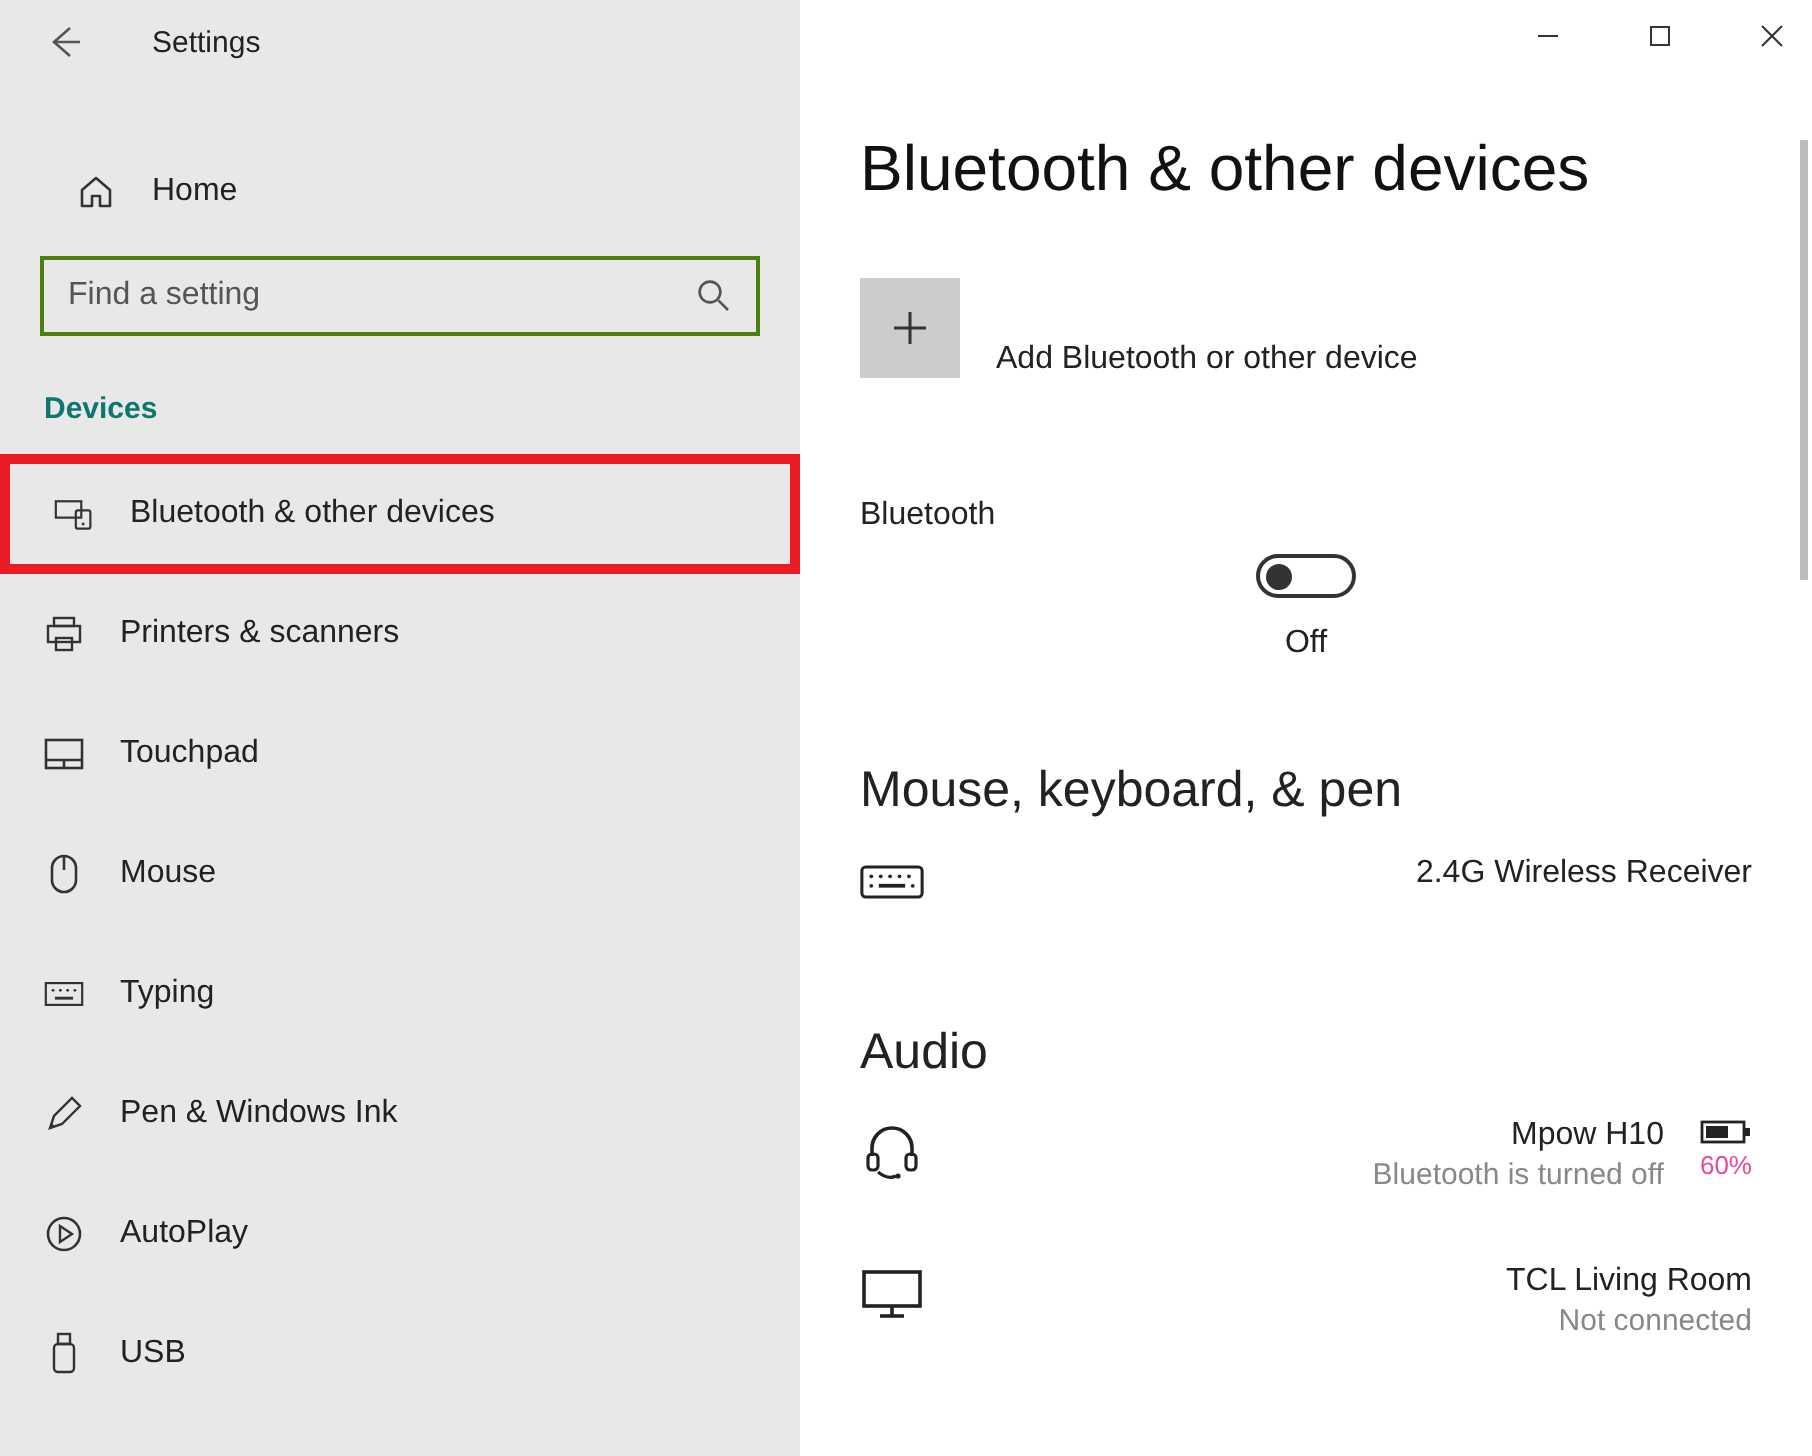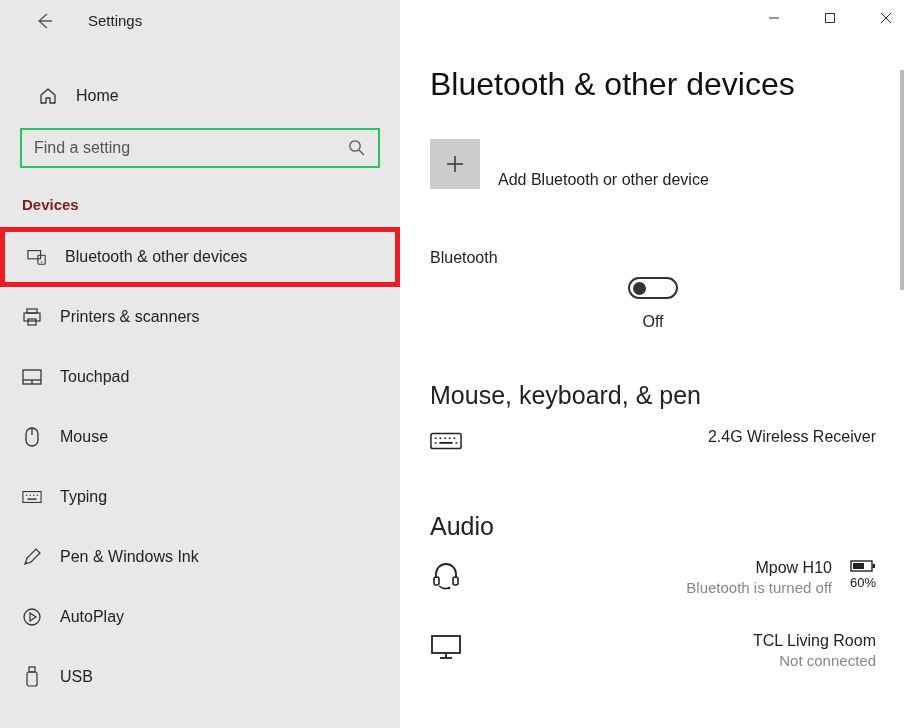--- a/index.html
+++ b/index.html
@@ -1,31 +1,31 @@
 <!DOCTYPE html>
 <html><head>
   <meta charset="utf-8">
   <style>
     * { margin: 0; padding: 0; box-sizing: border-box; font-family: "Segoe UI", Arial, sans-serif; }
     body { width: 906px; height: 728px; display: flex; background: #fff; overflow: hidden; }
     
     .sidebar { width: 400px; background: #e8e8e8; display: flex; flex-direction: column; padding-top: 8px; }
-    .topbar { display: flex; align-items: flex-start; padding: 4px 0 12px 32px; gap: 32px; }
+    .topbar { display: flex; align-items: center; padding: 4px 0 12px 20px; gap: 32px; }
     .back-icon-slot { width: 24px; display: flex; justify-content: center; }
     .app-title { font-size: 15px; font-weight: 400; color: #222; }
     
     .nav-home { display: flex; align-items: center; gap: 18px; padding: 14px 0 14px 38px; margin-top: 30px; cursor: pointer; }
     .nav-home span { font-size: 16px; color: #222; }
     
     .search-wrap { margin: 8px 20px 14px 20px; position: relative; }
-    .search-input { width: 100%; height: 40px; border: 2px solid #22c55e; background: #e8e8e8; padding: 0 42px 0 12px; font-size: 16px; color: #222; outline: none; }
+    .search-input { width: 100%; height: 40px; border: 2px solid #4d7c0f; background: #e8e8e8; padding: 0 42px 0 12px; font-size: 16px; color: #222; outline: none; }
     .search-input::placeholder { color: #555; }
     .search-glyph { position: absolute; right: 14px; top: 50%; transform: translateY(-50%); }
     
-    .section-label { font-size: 15px; font-weight: 600; color: #7f1d1d; padding: 14px 0 14px 22px; }
+    .section-label { font-size: 15px; font-weight: 600; color: #0f766e; padding: 14px 0 14px 22px; }
     
     .nav-items { display: flex; flex-direction: column; }
     .nav-item { display: flex; align-items: center; gap: 18px; padding: 0 0 0 22px; height: 60px; cursor: pointer; font-size: 16px; color: #222; }
     .nav-item .ico { width: 20px; display: flex; justify-content: center; }
     .nav-item.highlighted { border: 5px solid #ec1c24; background: #e8e8e8; }
     
     .content { flex: 1; background: #fff; position: relative; padding: 10px 30px 0 30px; overflow: hidden; }
     .window-controls { position: absolute; top: 4px; right: 6px; display: flex; gap: 28px; }
     .window-controls div { width: 28px; height: 28px; display: flex; align-items: center; justify-content: center; cursor: pointer; }
     
@@ -43,21 +43,21 @@
     .toggle-label { font-size: 16px; color: #222; }
     
     .group-title { font-size: 25px; font-weight: 400; color: #222; margin-bottom: 18px; }
     
     .device-row { display: flex; align-items: flex-start; gap: 18px; margin-bottom: 36px; }
     .device-icon { width: 32px; display: flex; justify-content: center; padding-top: 2px; }
     .device-info { flex: 1; display: flex; flex-direction: column; gap: 2px; align-items: flex-end; }
     .device-name { font-size: 16px; color: #222; }
     .device-status { font-size: 15px; color: #888; }
     .device-battery { text-align: right; }
-    .device-battery .pct { font-size: 13px; color: #0f172a; margin-top: 2px; text-align: right; }
+    .device-battery .pct { font-size: 13px; color: #ec4899; margin-top: 2px; text-align: right; }
     
     .scrollbar { position: absolute; right: 2px; top: 70px; width: 4px; height: 220px; background: #bbb; }
     
     svg { display: block; }
   </style>
 </head>
 <body>
 
 <div class="sidebar">
 

